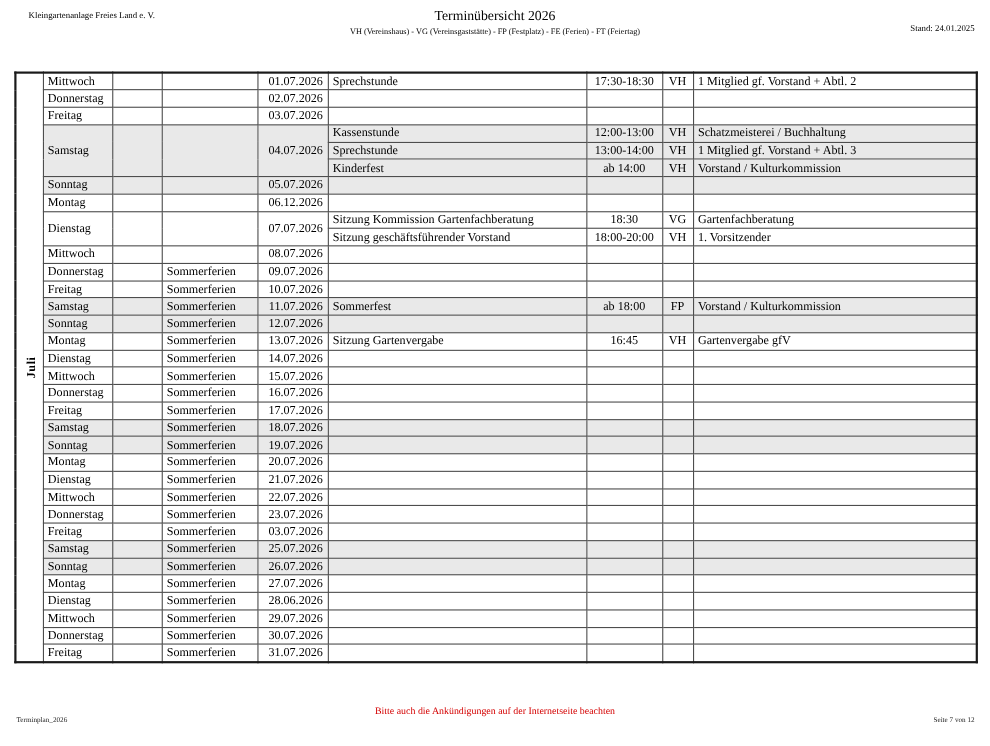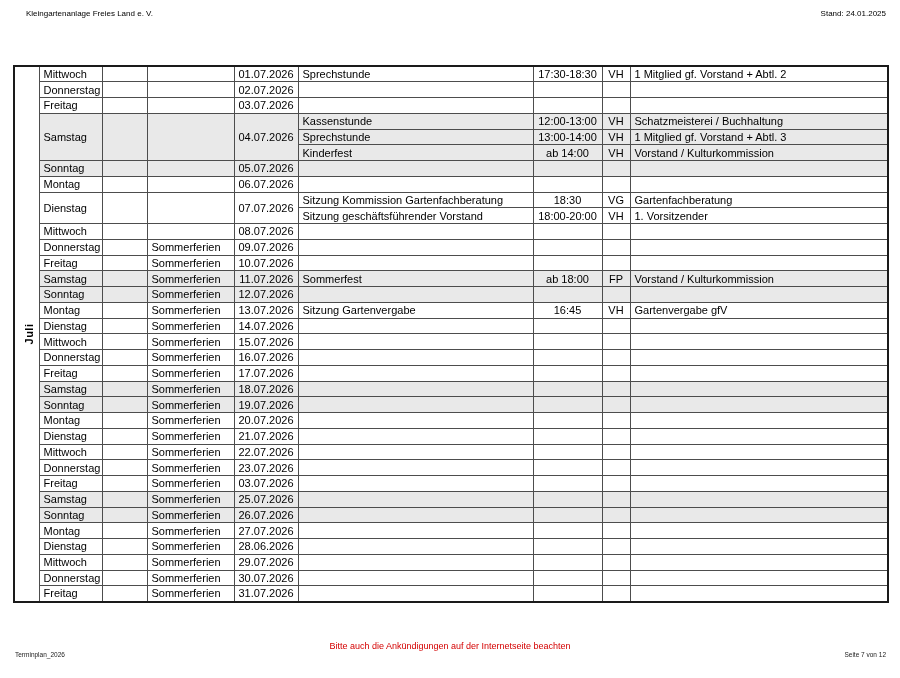--- a/index.html
+++ b/index.html
@@ -1,24 +1,24 @@
 <!DOCTYPE html>
 <html style="--shade: #e9e9e9; --line: #4d4d4d; --outer: #1a1a1a; --notice: #d40000;"><head>
 <meta charset="utf-8">
 <style>
   html,body{margin:0;padding:0;background:#fff;}
   .page{position:relative;width:900px;height:678px;background:#fff;overflow:hidden;
-        font-family:Liberation Sans, sans-serif;color:#000;}
+        font-family:Liberation Serif, serif;color:#000;}
 
   
   .hdr-left{position:absolute;top:9px;left:26px;font-size:8px;}
   .hdr-center{position:absolute;top:7px;left:0;width:100%;text-align:center;}
   .hdr-title{font-size:12.5px;}
   .hdr-subtitle{font-size:7.5px;margin-top:2px;}
-  .hdr-right{position:absolute;top:9px;right:14px;font-size:8px;}
+  .hdr-right{position:absolute;top:21px;right:14px;font-size:8px;}
 
   
   table.cal{position:absolute;top:65px;left:13px;border-collapse:collapse;table-layout:fixed;
             width:874px;border:2px solid var(--outer,#1a1a1a);}
   table.cal td{border:1px solid var(--line,#4d4d4d);font-size:11px;line-height:12px;
                padding:0 4px;overflow:hidden;white-space:nowrap;vertical-align:middle;
                background:#fff;}
   table.cal tr{height:15.76px;}
   table.cal tr.shaded td{background:var(--shade,#e9e9e9);}
   td.month{background:#fff !important;text-align:center;padding:0;}
@@ -31,20 +31,24 @@
   .notice{position:absolute;top:641px;left:0;width:100%;text-align:center;
           color:var(--notice,#d40000);font-size:9px;line-height:11.5px;}
   .ftr-left{position:absolute;top:651px;left:15px;font-size:6.5px;color:#222;}
   .ftr-right{position:absolute;top:651px;right:14px;font-size:6.5px;color:#222;}
 </style>
 </head>
 <body>
 
 <div class="page">
   <div class="hdr-left">Kleingartenanlage Freies Land e. V.</div>
+  <div class="hdr-center">
+    <div class="hdr-title">Terminübersicht 2026</div>
+    <div class="hdr-subtitle">VH (Vereinshaus) - VG (Vereinsgaststätte) - FP (Festplatz) - FE (Ferien) - FT (Feiertag)</div>
+  </div>
   <div class="hdr-right">Stand: 24.01.2025</div>
 
   <table class="cal">
     <colgroup>
       <col style="width:25px">
         <col style="width:63px">
         <col style="width:45px">
       <col style="width:87px">
         <col style="width:64px">
         <col style="width:235px">
@@ -113,21 +117,21 @@
           <td class="date" rowspan="1">05.07.2026</td>
           <td></td>
           <td class="time"></td>
           <td class="loc"></td>
           <td></td>
         </tr>
         <tr>
           <td rowspan="1">Montag</td>
           <td rowspan="1"></td>
           <td rowspan="1"></td>
-          <td class="date" rowspan="1">06.07.2026</td>
+          <td class="date" rowspan="1">06.12.2026</td>
           <td></td>
           <td class="time"></td>
           <td class="loc"></td>
           <td></td>
         </tr>
         <tr>
           <td rowspan="2">Dienstag</td>
           <td rowspan="2"></td>
           <td rowspan="2"></td>
           <td class="date" rowspan="2">07.07.2026</td>

